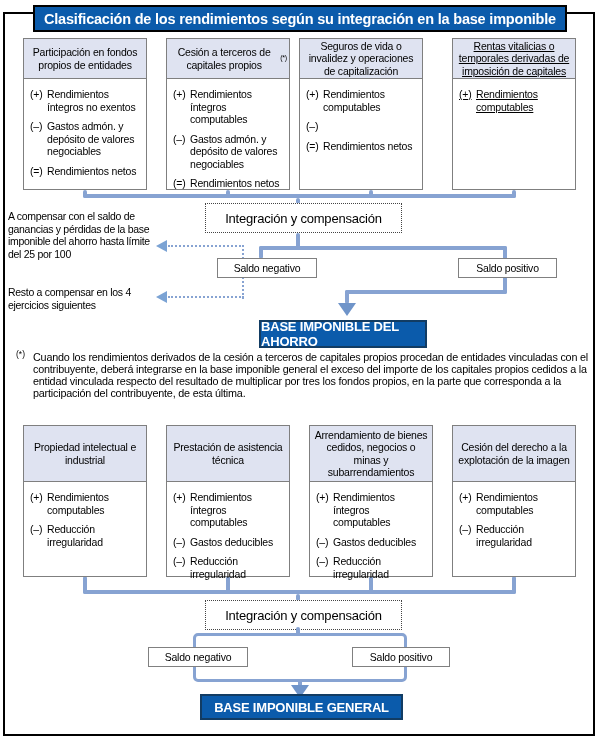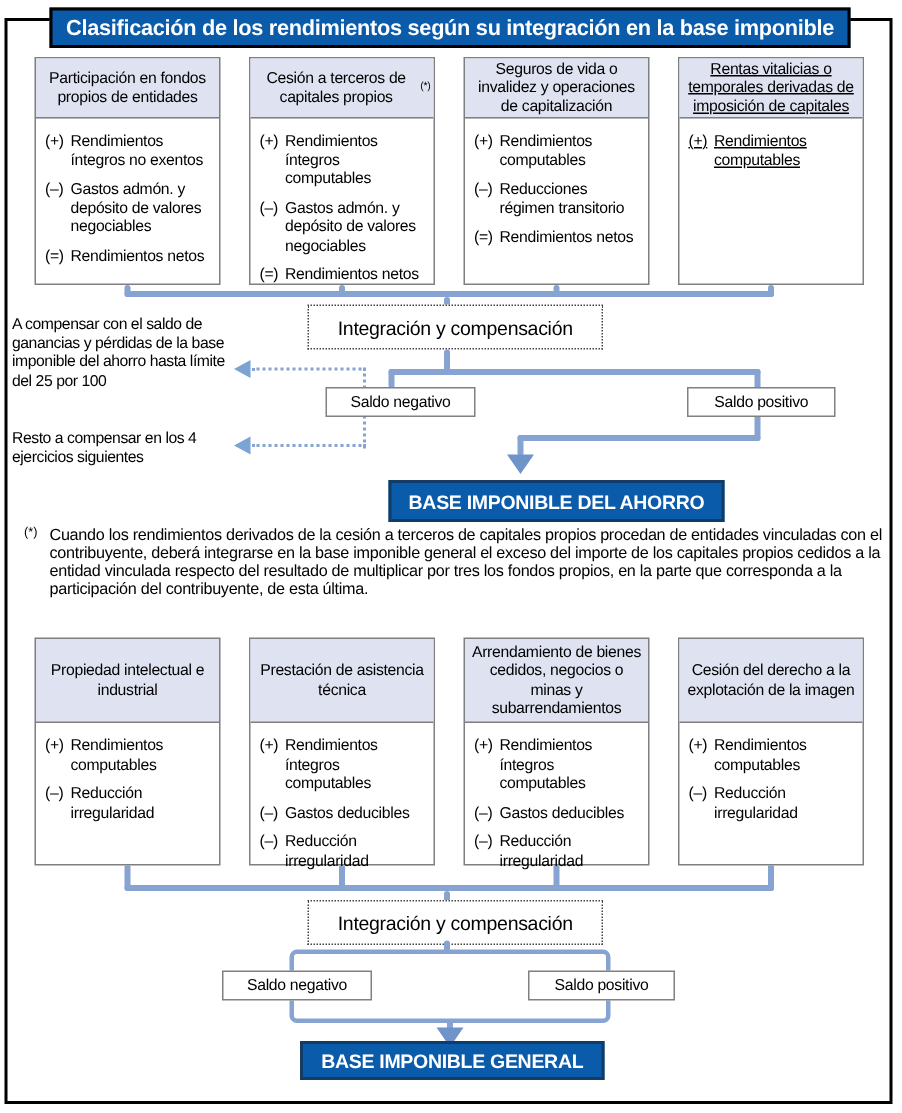--- a/index.html
+++ b/index.html
@@ -103,32 +103,31 @@
           <span class="sign">(–)</span>
           <span>Gastos admón. y depósito de valores negociables</span>
         </div>
       <div class="item">
           <span class="sign">(=)</span>
           <span>Rendimientos netos</span>
         </div>
     </div>
   </div>
 
-  <div class="cat-box" style="left:309px; top:38px;">
+  <div class="cat-box" style="left:299px; top:38px;">
     <div class="cat-head" style="height:40px;">
         <span>Seguros de vida o invalidez y operaciones de capitalización</span>
       </div>
     <div class="cat-body">
       <div class="item">
           <span class="sign">(+)</span>
           <span>Rendimientos computables</span>
         </div>
       <div class="item">
           <span class="sign">(–)</span>
-          <span>Reducciones régimen transitorio</span>
         </div>
       <div class="item">
           <span class="sign">(=)</span>
           <span>Rendimientos netos</span>
         </div>
     </div>
   </div>
 
   <div class="cat-box" style="left:452px; top:38px;text-decoration:underline;">
     <div class="cat-head" style="height:40px;">
@@ -157,21 +156,21 @@
   <div class="arrow-left" style="left:156px; top:240px;"></div>
   <div class="dot-h" style="left:168px; top:296px; width:76px;"></div>
   <div class="arrow-left" style="left:156px; top:291px;"></div>
 
   <div class="side-note" style="left:8px; top:210px;">A compensar con el saldo de ganancias y pérdidas de la base imponible del ahorro hasta límite del 25 por 100</div>
   <div class="side-note" style="left:8px; top:286px;">Resto a compensar en los 4 ejercicios siguientes</div>
 
   <div class="saldo" style="left:217px; top:258px; width:100px;">Saldo negativo</div>
   <div class="saldo" style="left:458px; top:258px; width:99px;">Saldo positivo</div>
 
-  <div class="banner result-banner" style="left:259px; top:320px; width:224px; height:28px;">BASE IMPONIBLE DEL AHORRO</div>
+  <div class="banner result-banner" style="left:259px; top:320px; width:168px; height:28px;">BASE IMPONIBLE DEL AHORRO</div>
 
   <div class="footnote-marker">(*)</div>
   <div class="footnote-text">Cuando los rendimientos derivados de la cesión a terceros de capitales propios procedan de entidades vinculadas con el contribuyente, deberá integrarse en la base imponible general el exceso del importe de los capitales propios cedidos a la entidad vinculada respecto del resultado de multiplicar por tres los fondos propios, en la parte que corresponda a la participación del contribuyente, de esta última.</div>
 
   <div class="vline" style="left:83px;  top:576px; height:18px;"></div>
   <div class="vline" style="left:226px; top:576px; height:18px;"></div>
   <div class="vline" style="left:369px; top:576px; height:18px;"></div>
   <div class="vline" style="left:512px; top:576px; height:18px;"></div>
   <div class="hline" style="left:83px;  top:590px; width:433px;"></div>
   <div class="vline" style="left:296px; top:594px; height:7px;"></div>

